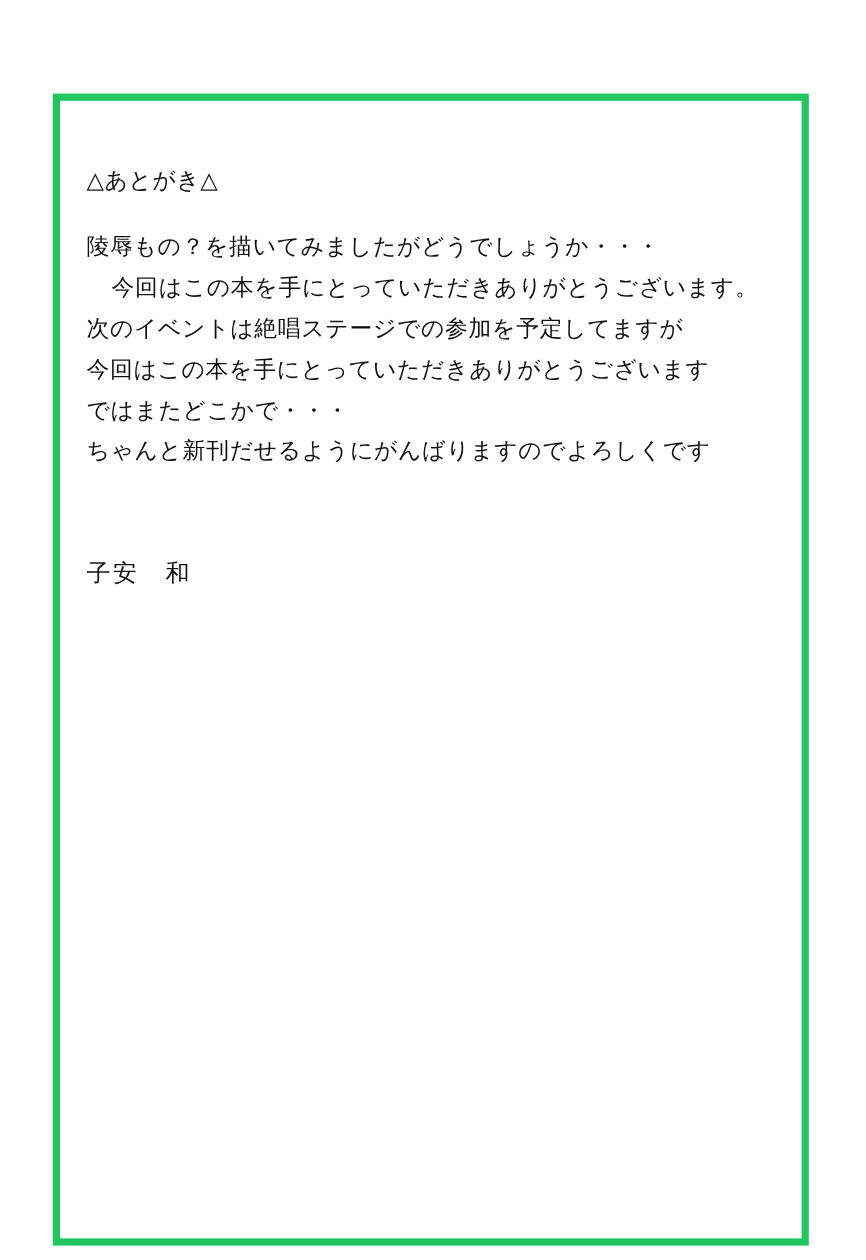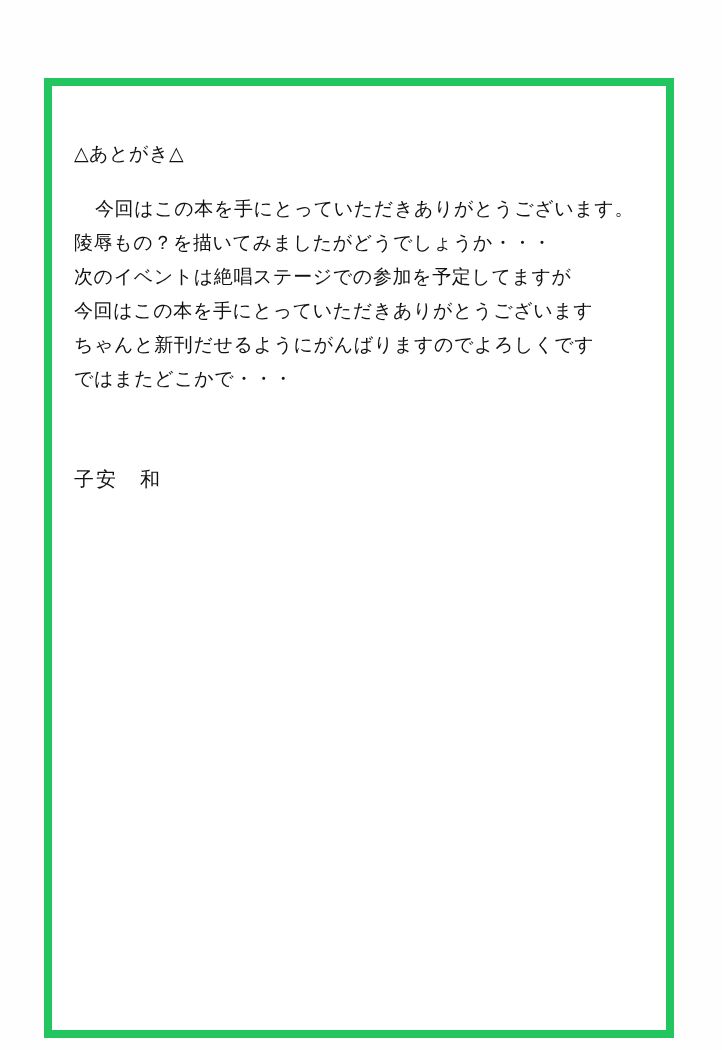--- a/index.html
+++ b/index.html
@@ -22,21 +22,21 @@
     width: 722px;
     height: 1050px;
     background: #fefefe;
   }
   .frame {
     position: absolute;
     left: 44px;
     top: 78px;
     width: 630px;
     height: 960px;
-    border: 8px solid #22c55e;
+    border: 6px solid #22c55e;
     box-sizing: border-box;
     background: #ffffff;
   }
   .afterword {
     position: absolute;
     left: 22px;
     top: 56px;
     width: 584px;
   }
   .heading {
@@ -75,25 +75,25 @@
 </style>
 </head>
 <body>
 
 <div class="page">
   <div class="frame">
 
     <div class="afterword">
       <div class="heading">△あとがき△</div>
       <div class="body-lines">
+        <p class="line">陵辱もの？を描いてみましたがどうでしょうか・・・</p>
         <p class="line indent">今回はこの本を手にとっていただきありがとうございます。</p>
-        <p class="line">陵辱もの？を描いてみましたがどうでしょうか・・・</p>
         <p class="line">次のイベントは絶唱ステージでの参加を予定してますが</p>
         <p class="line">今回はこの本を手にとっていただきありがとうございます</p>
+        <p class="line">ではまたどこかで・・・</p>
         <p class="line">ちゃんと新刊だせるようにがんばりますのでよろしくです</p>
-        <p class="line">ではまたどこかで・・・</p>
       </div>
     </div>
 
     <div class="signature">子安　和</div>
 
   </div>
 </div>
 
 </body></html>

